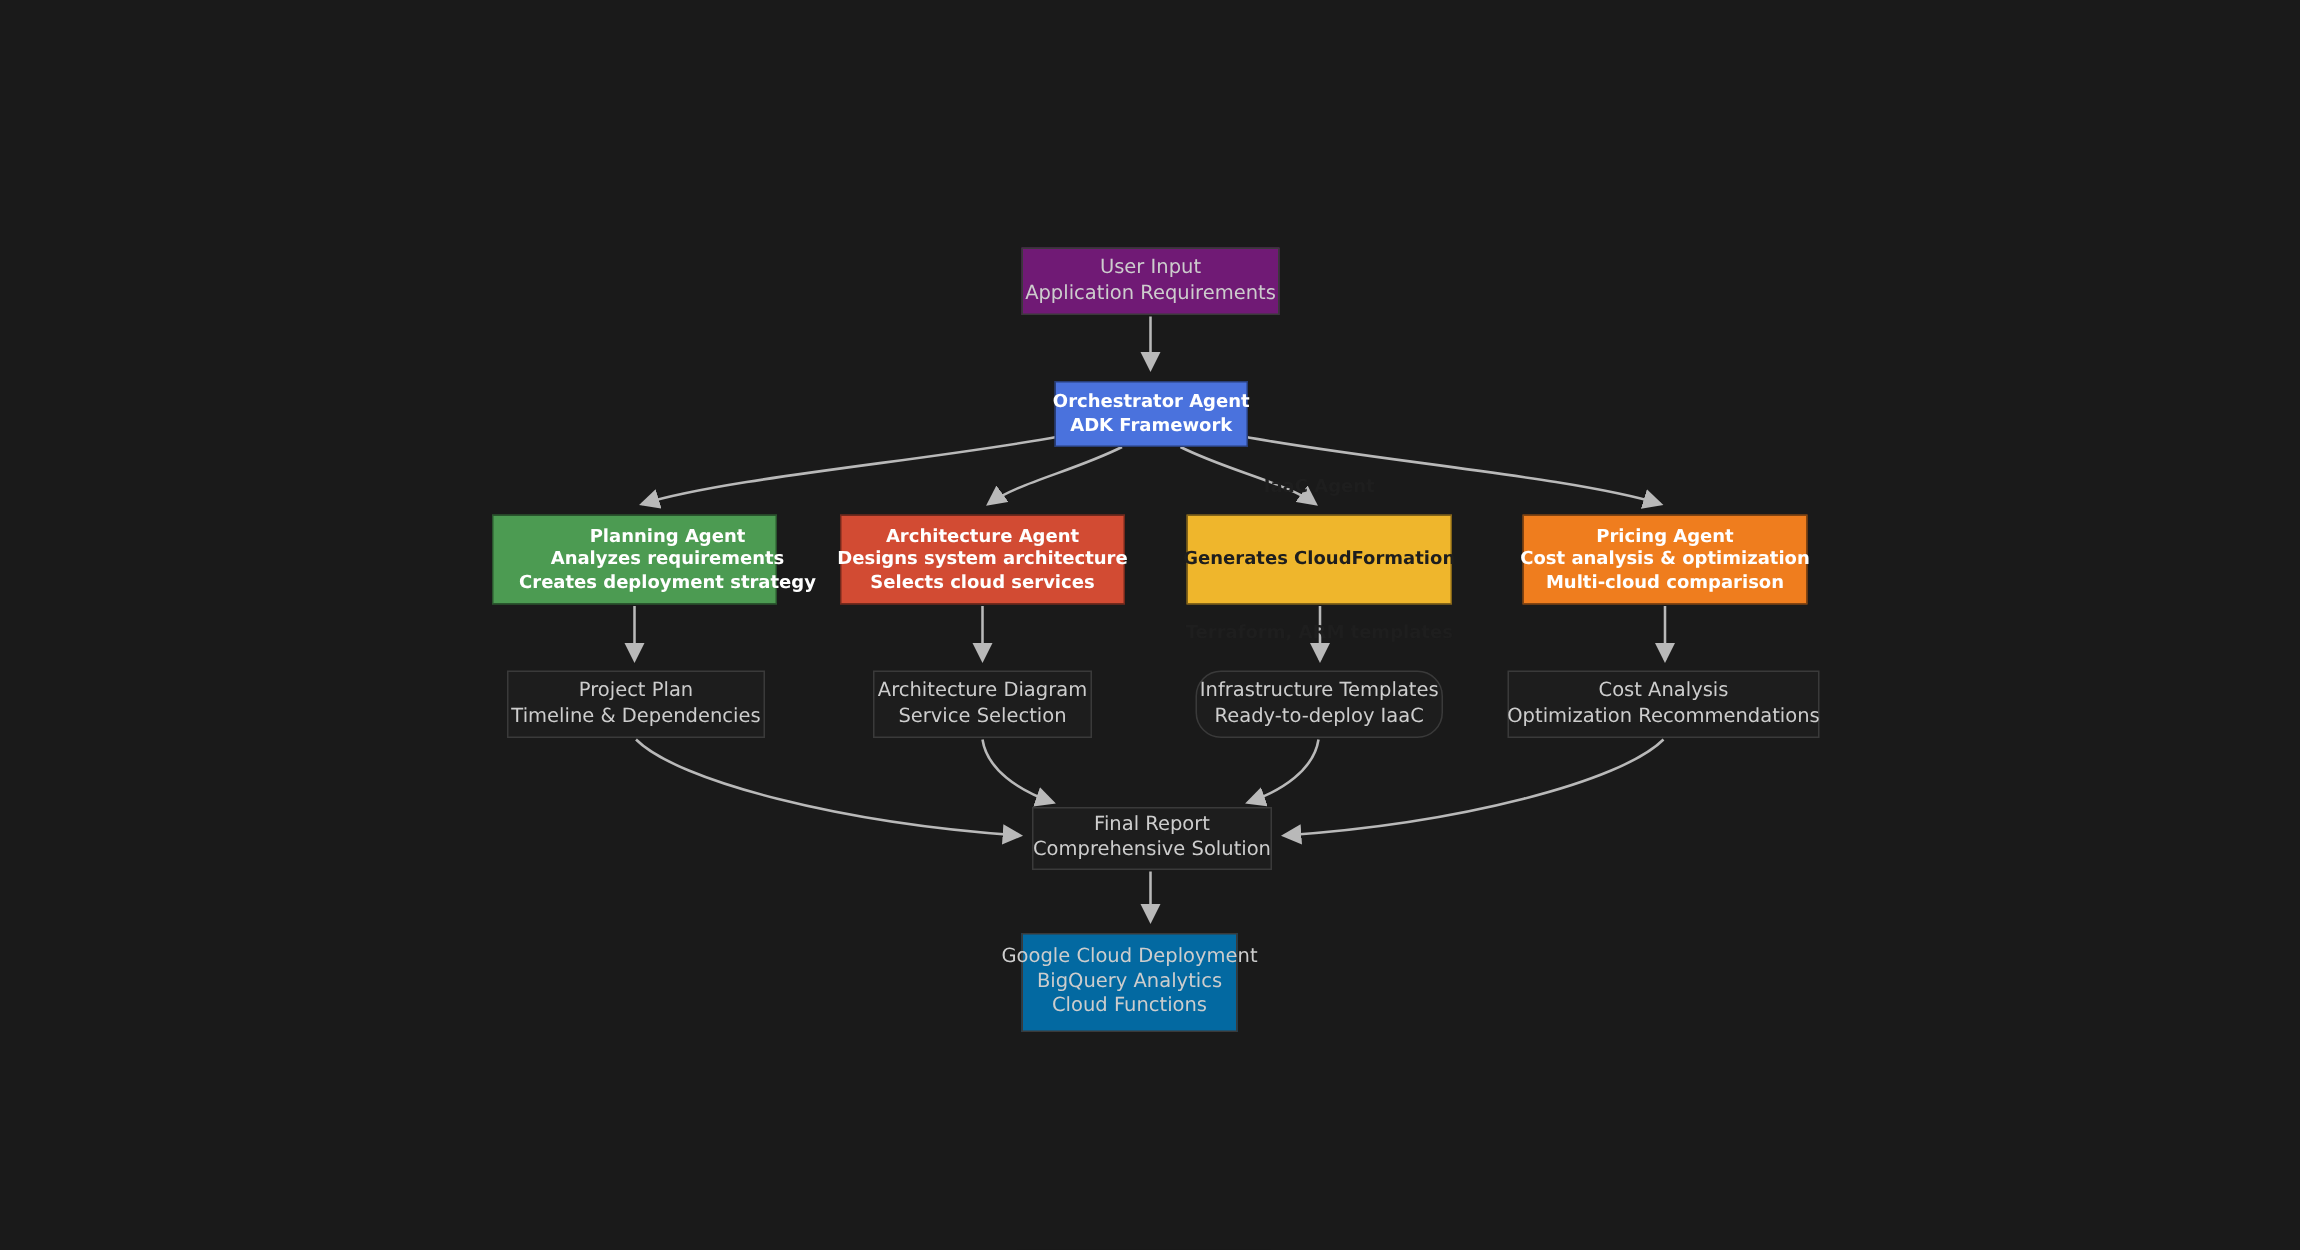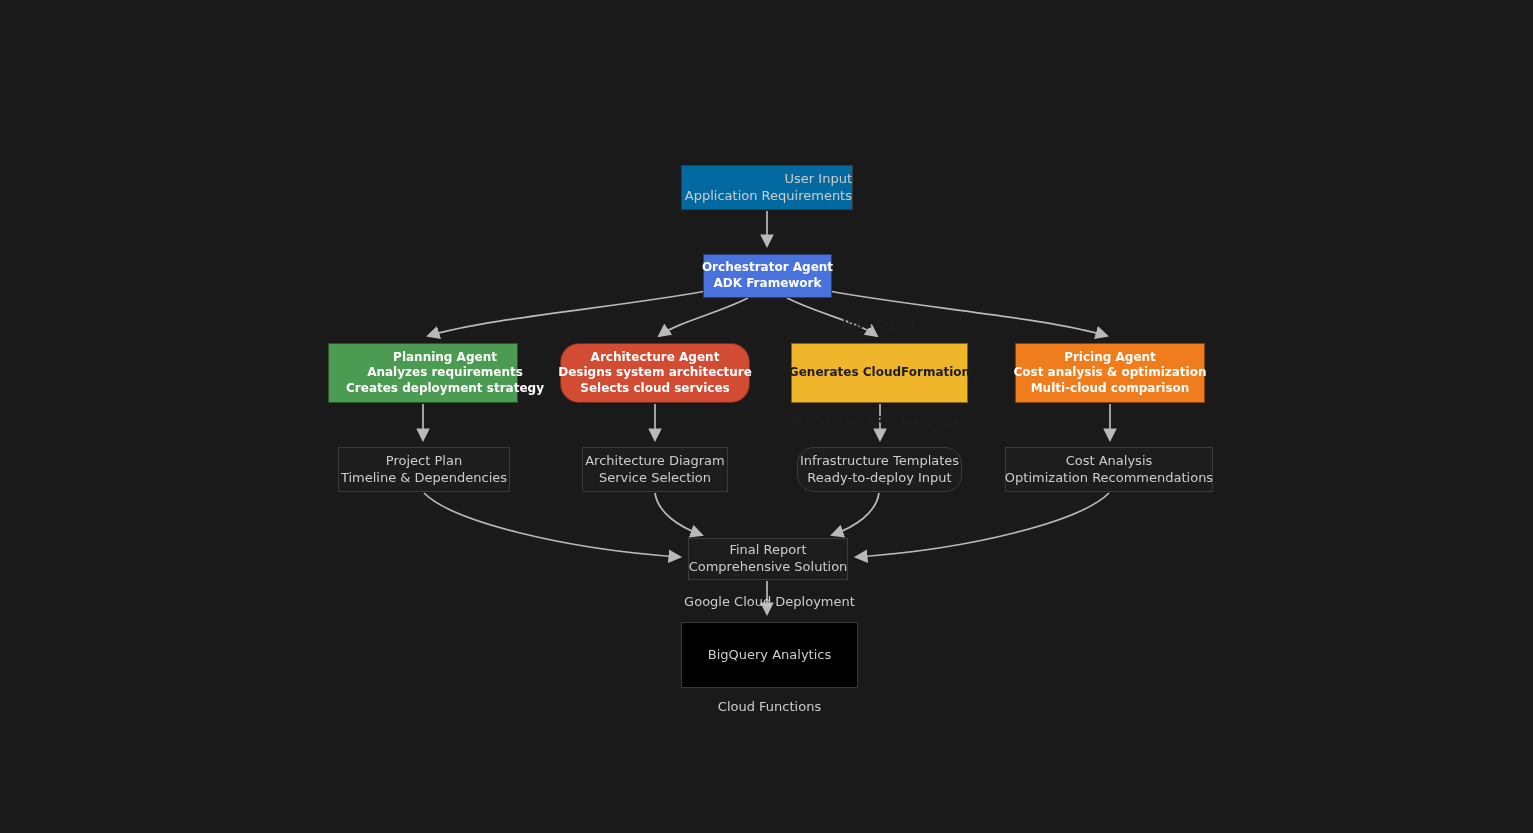--- a/index.html
+++ b/index.html
@@ -72,37 +72,37 @@
     <path class="edge" d="M655,404 L655,440" marker-end="url(#arrow)"></path>
     <path class="edge" d="M880,404 L880,440" marker-end="url(#arrow)"></path>
     <path class="edge" d="M1110,404 L1110,440" marker-end="url(#arrow)"></path>
     <path class="edge" d="M424,493 C452,521 562,549 680,557" marker-end="url(#arrow)"></path>
     <path class="edge" d="M655,493 C658,513 679,527 702,535" marker-end="url(#arrow)"></path>
     <path class="edge" d="M879,493 C876,513 855,527 832,535" marker-end="url(#arrow)"></path>
     <path class="edge" d="M1109,493 C1081,521 973,549 856,557" marker-end="url(#arrow)"></path>
     <path class="edge" d="M767,581 L767,614" marker-end="url(#arrow)"></path>
   </svg>
 
-  <div class="node neutral" style="left: 681px; top: 165px; width: 172px; height: 45px; background-color: #0369a1; align-items: flex-end;">
+  <div class="node neutral" style="left: 681px; top: 165px; width: 172px; height: 45px; background-color: #701a75;">
     <span>User Input</span>
     <span>Application Requirements</span>
   </div>
 
   <div class="node colored" style="left: 703px; top: 254px; width: 129px; height: 44px; background-color: rgb(74, 114, 221);">
     <span>Orchestrator Agent</span>
     <span>ADK Framework</span>
   </div>
 
   <div class="node colored" style="left: 328px; top: 343px; width: 190px; height: 60px; background-color: rgb(76, 155, 82); padding-left: 44px;">
     <span>Planning Agent</span>
     <span>Analyzes requirements</span>
     <span>Creates deployment strategy</span>
   </div>
 
-  <div class="node colored" style="left: 560px; top: 343px; width: 190px; height: 60px; background-color: rgb(210, 75, 51); border-radius: 19px;">
+  <div class="node colored" style="left: 560px; top: 343px; width: 190px; height: 60px; background-color: rgb(210, 75, 51);">
     <span>Architecture Agent</span>
     <span>Designs system architecture</span>
     <span>Selects cloud services</span>
   </div>
 
   <div class="node colored dark-text" style="left: 791px; top: 343px; width: 177px; height: 60px; background-color: rgb(239, 182, 44); gap: 33px;">
     <span>IaaC Agent</span>
     <span>Generates CloudFormation</span>
     <span>Terraform, ARM templates</span>
   </div>
@@ -118,32 +118,32 @@
     <span>Timeline &amp; Dependencies</span>
   </div>
 
   <div class="node neutral" style="left: 582px; top: 447px; width: 146px; height: 45px; background-color: rgb(29, 29, 29);">
     <span>Architecture Diagram</span>
     <span>Service Selection</span>
   </div>
 
   <div class="node neutral" style="left: 797px; top: 447px; width: 165px; height: 45px; background-color: rgb(29, 29, 29); border-radius: 17px;">
     <span>Infrastructure Templates</span>
-    <span>Ready-to-deploy Input</span>
+    <span>Ready-to-deploy IaaC</span>
   </div>
 
   <div class="node neutral" style="left: 1005px; top: 447px; width: 208px; height: 45px; background-color: rgb(29, 29, 29);">
     <span>Cost Analysis</span>
     <span>Optimization Recommendations</span>
   </div>
 
   <div class="node neutral" style="left: 688px; top: 538px; width: 160px; height: 42px; background-color: rgb(29, 29, 29);">
     <span>Final Report</span>
     <span>Comprehensive Solution</span>
   </div>
 
-  <div class="node neutral" style="left: 681px; top: 622px; width: 177px; height: 66px; background-color: #000000; gap: 36px;">
+  <div class="node neutral" style="left: 681px; top: 622px; width: 144px; height: 66px; background-color: #0369a1;">
     <span>Google Cloud Deployment</span>
     <span>BigQuery Analytics</span>
     <span>Cloud Functions</span>
   </div>
 
 </div>
 
 </body></html>

